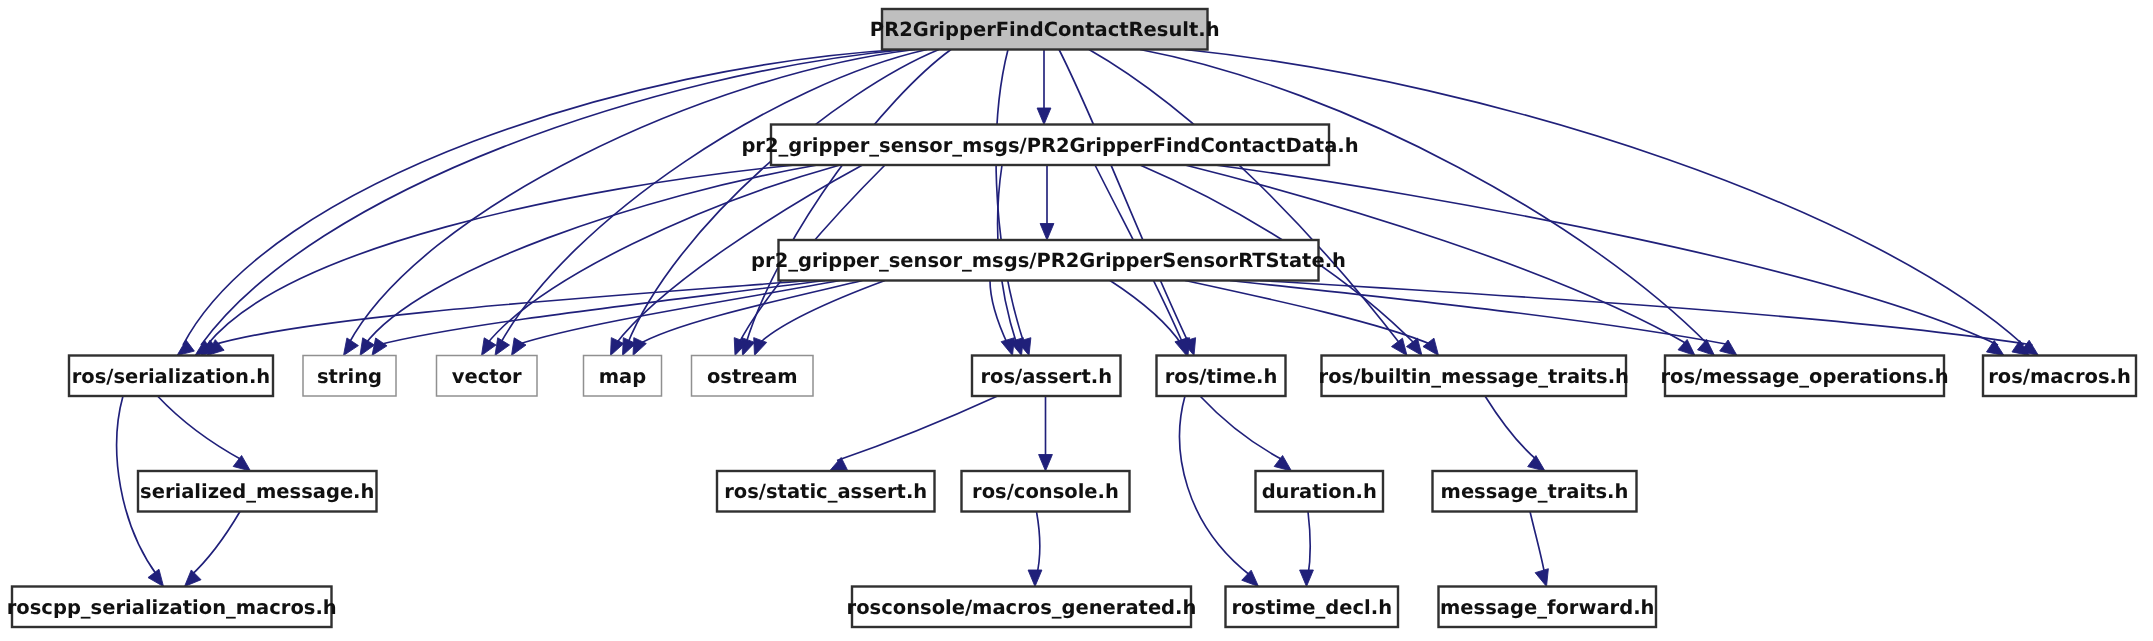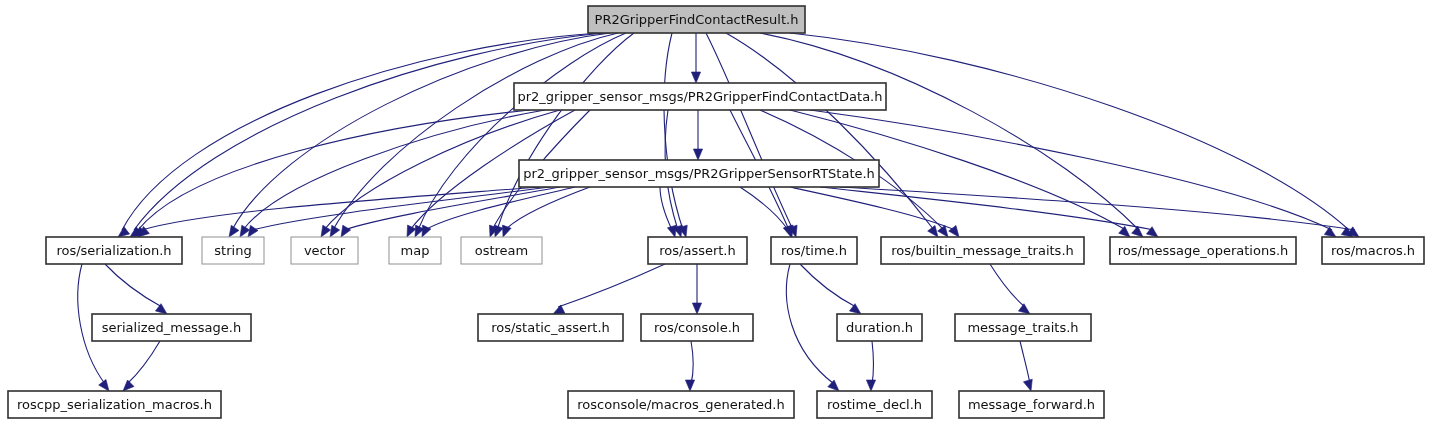--- a/index.html
+++ b/index.html
@@ -7,20 +7,21 @@
     padding: 0;
     background: #ffffff;
   }
   #graph-root {
     position: relative;
     width: 1435px;
     height: 427px;
     background: #ffffff;
     font-family: "DejaVu Sans", sans-serif;
     overflow: hidden;
+    font-weight: bold;
   }
   #graph-svg {
     position: absolute;
     left: 0;
     top: 0;
     width: 1435px;
     height: 427px;
   }
   .edge-path {
     fill: none;

